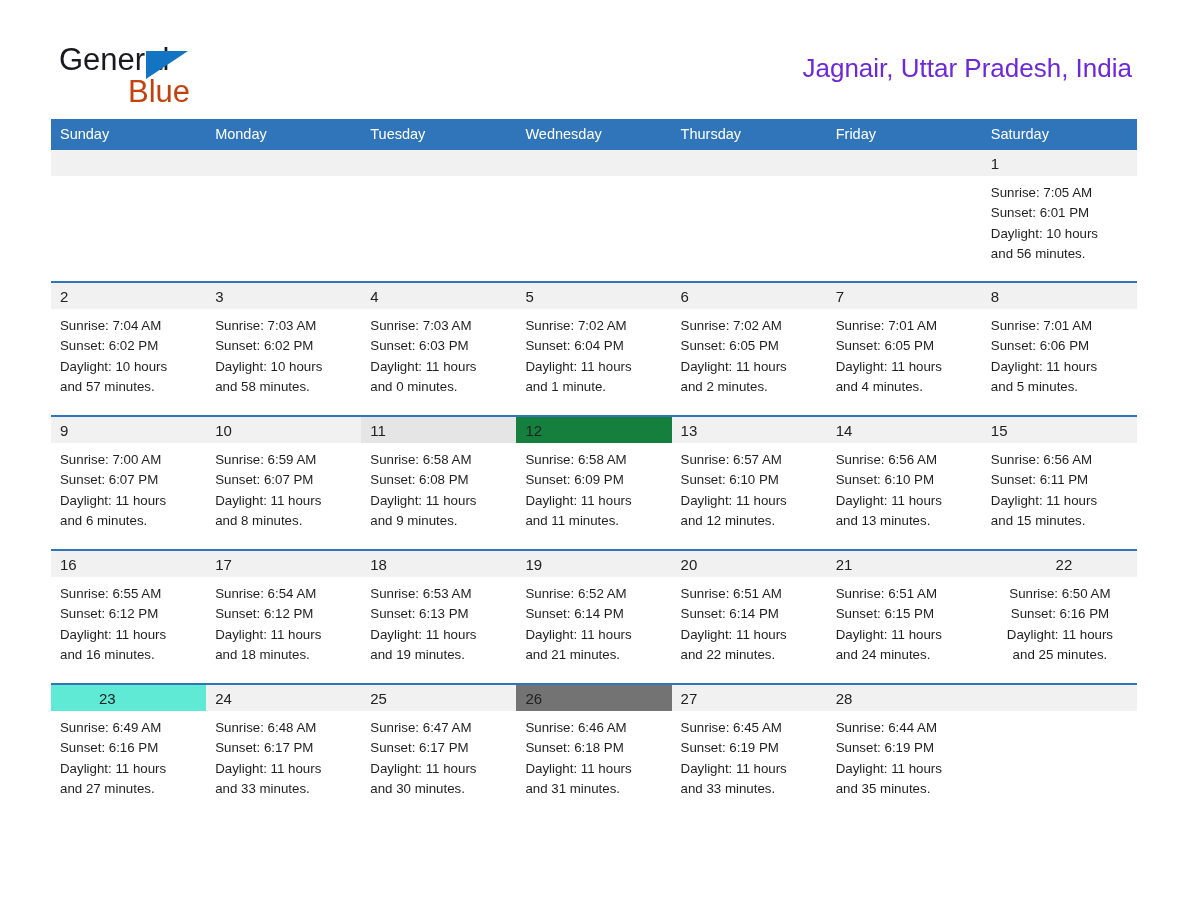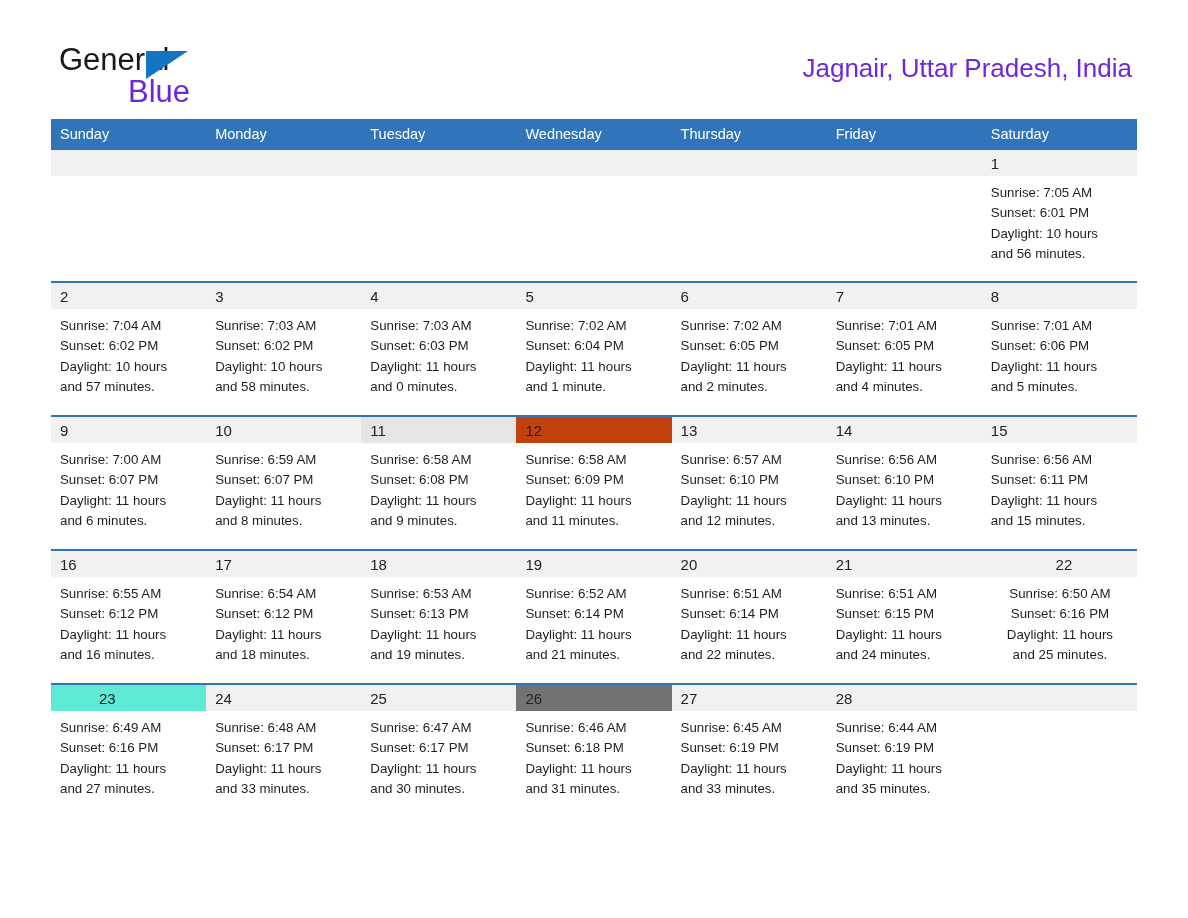--- a/index.html
+++ b/index.html
@@ -140,21 +140,21 @@
 </head>
 <body>
 
 <div class="page">
 
   <div class="header">
 
     <div class="brand">
       <span class="brand-general">General</span>
       <span class="brand-triangle" style="border-left-color: rgb(20, 116, 196);"></span>
-      <span class="brand-blue" style="color: #6d28d9;">Blue</span>
+      <span class="brand-blue" style="color: #c2410c;">Blue</span>
     </div>
 
     <div class="title-block">
       <h2 class="cal-subtitle">Jagnair, Uttar Pradesh, India</h2>
     </div>
 
   </div>
 
   <table class="calendar">
     <thead>
@@ -326,21 +326,21 @@
               <div class="details">
                 <div>Sunrise: 6:58 AM</div>
                 <div>Sunset: 6:08 PM</div>
                 <div>Daylight: 11 hours</div>
                 <div>and 9 minutes.</div>
               </div>
             </div>
           </td>
           <td style="border-top-color: rgb(48, 117, 186);">
             <div class="daybox">
-              <div class="daynum" style="background: #c2410c;">12</div>
+              <div class="daynum" style="background: #15803d;">12</div>
               <div class="details">
                 <div>Sunrise: 6:58 AM</div>
                 <div>Sunset: 6:09 PM</div>
                 <div>Daylight: 11 hours</div>
                 <div>and 11 minutes.</div>
               </div>
             </div>
           </td>
           <td style="border-top-color: rgb(48, 117, 186);">
             <div class="daybox">

